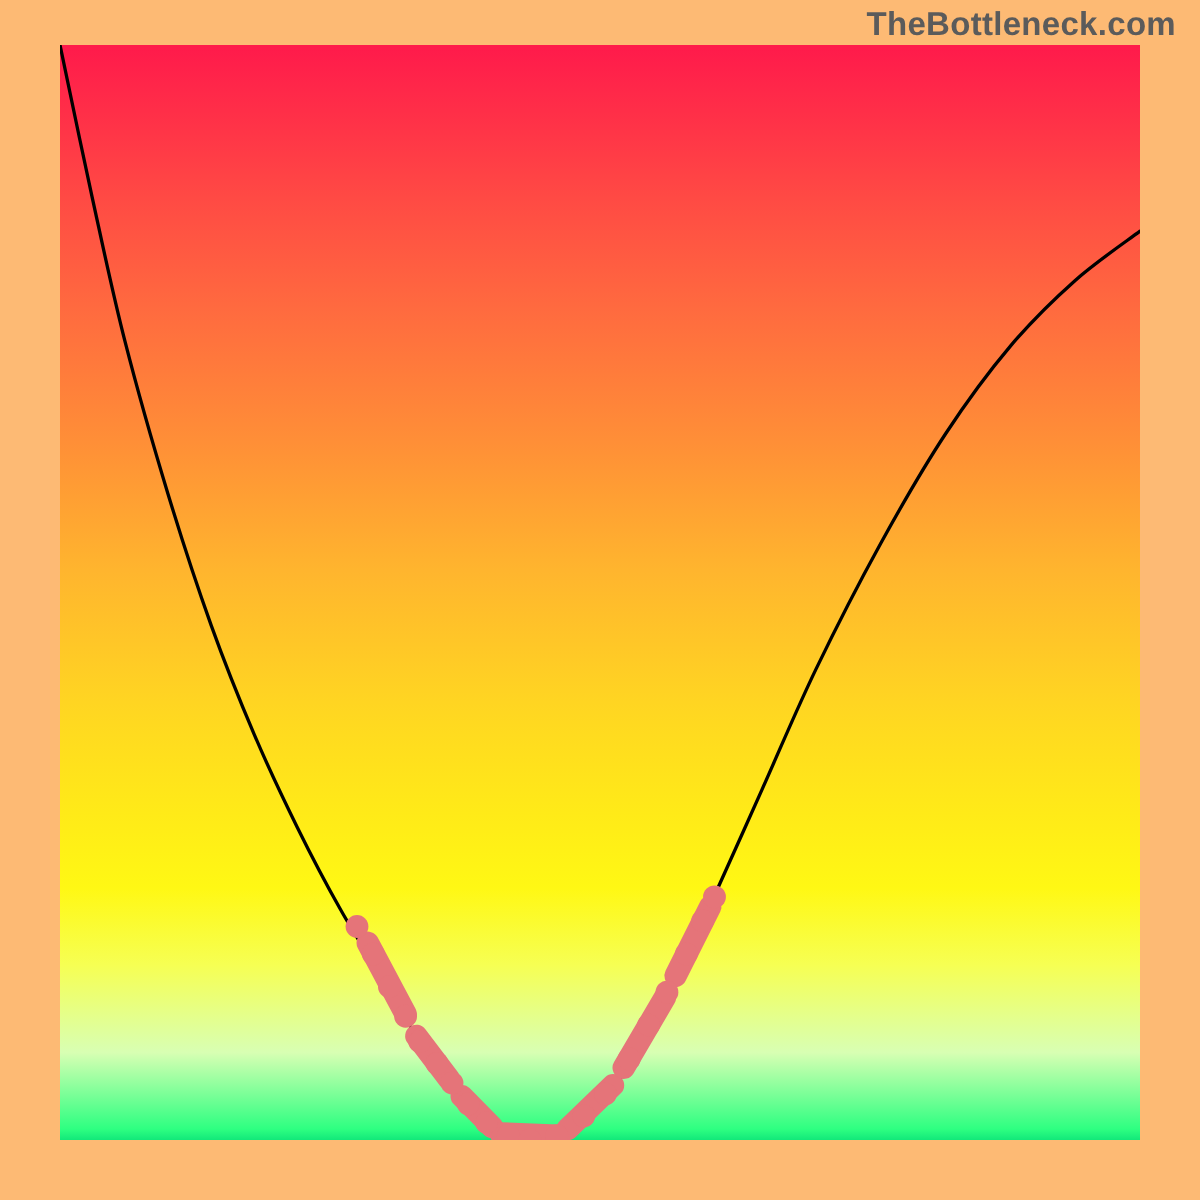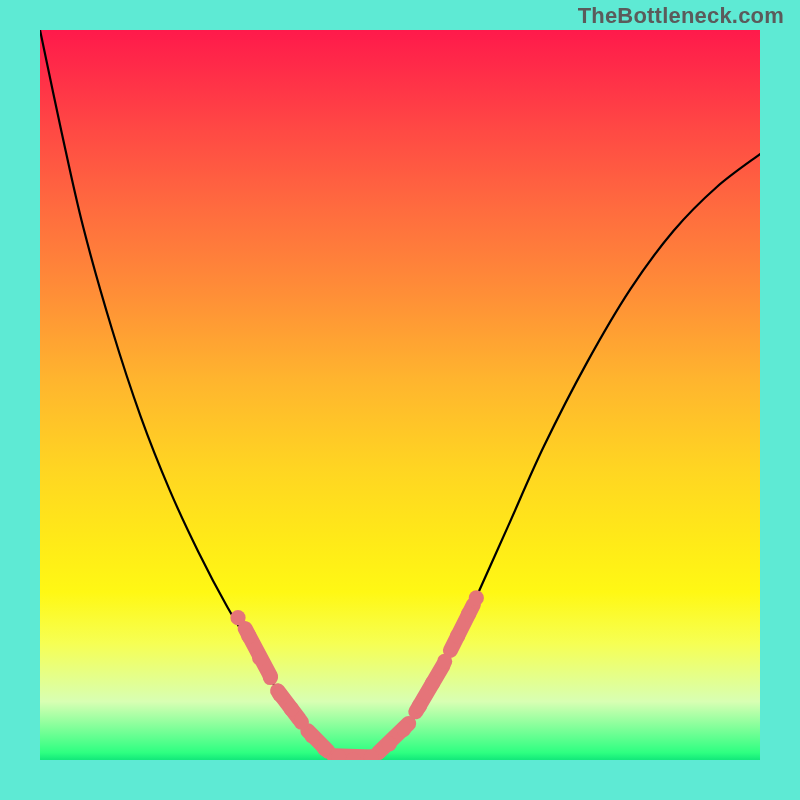--- a/index.html
+++ b/index.html
@@ -8,21 +8,21 @@
     width: 800px;
     height: 800px;
     overflow: hidden;
     font-family: Arial, Helvetica, sans-serif;
     background: #000;
   }
   .stage {
     position: relative;
     width: 800px;
     height: 800px;
-    background: #5eead4;
+    background: #fdba74;
   }
   .watermark {
     position: absolute;
     top: 3px;
     right: 16px;
     color: #5b5b5b;
     font-size: 22px;
     font-weight: 600;
     font-family: Arial, Helvetica, sans-serif;
     letter-spacing: 0.2px;

